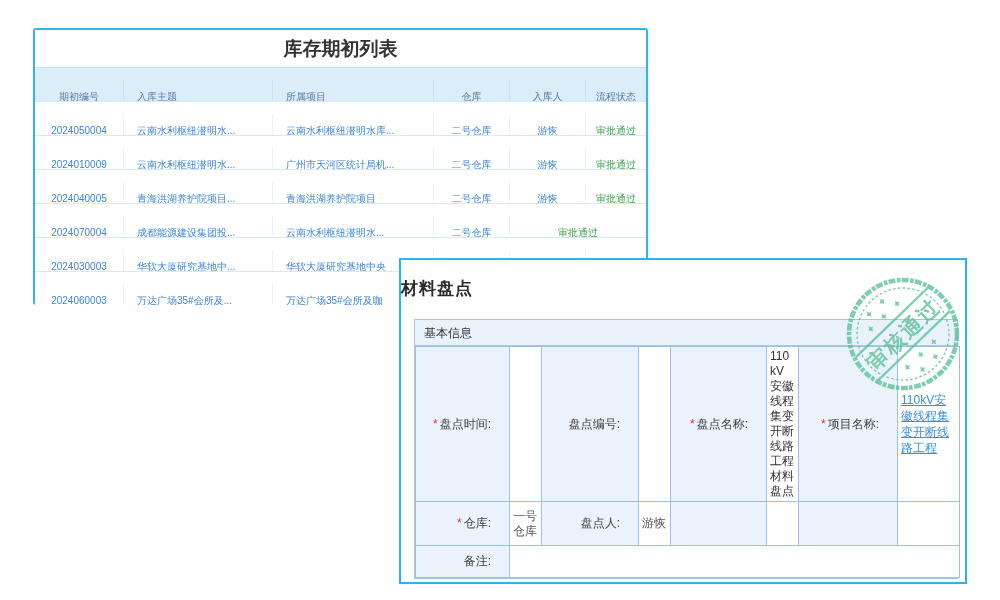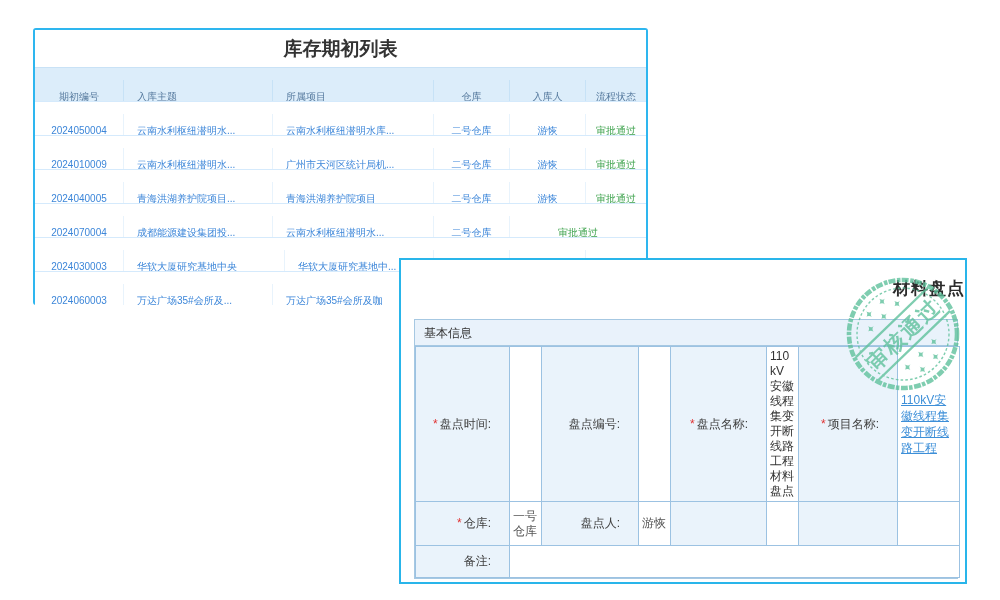--- a/index.html
+++ b/index.html
@@ -24,21 +24,21 @@
   .c0 { width:89px; } .c1 { width:149px; } .c2 { width:161px; }
   .c3 { width:76px;text-align:center; } .c4 { width:76px; } .c5 { width:60px; flex:1; }
   .c1, .c2 { text-align:left; padding-left:13px; }
   .id-link { cursor:pointer; }
   .t-cell[data-status="approved"] { color:#3da24c; }
   .t-cell[data-status="unsubmitted"] { color:#6d28d9; }
 
   
   #material-panel { position:absolute; left:399px; top:258px; width:568px; height:326px;
     border:2px solid #29b5ea; background:#fff; z-index:2; }
-  .panel-title { margin-top:17px; text-align:right; font-size:17px; font-weight:bold;
+  .panel-title { margin-top:17px; text-align:left; font-size:17px; font-weight:bold;
     color:#2b2b2b; letter-spacing:1px; }
   #basic-box { position:absolute; left:13px; top:59px; width:544px;
     border:1px solid #a6c8e2; background:#fff; }
   .section-head { height:26px; line-height:26px; padding-left:9px; background:#e9f2fb;
     font-size:12px; color:#333; border-bottom:1px solid #a6c8e2; }
   table.form { width:100%; border-collapse:collapse; table-layout:fixed; }
   table.form td { border:1px solid #9cc2e2; font-size:12px; vertical-align:middle; }
   .flabel { background:#eaf3fb; text-align:right; padding:2px 18px 2px 2px; color:#404040; }
   .fval { background:#fff; padding:2px 3px; color:#555; text-align:left;
     word-break:break-all; line-height:15px; }
@@ -103,22 +103,22 @@
     <div class="t-row">
       <div class="t-cell c0 id-link">2024070004</div>
       <div class="t-cell c1">成都能源建设集团投...</div>
       <div class="t-cell c2">云南水利枢纽潜明水...</div>
       <div class="t-cell c3">二号仓库</div>
       <div class="t-cell c5" data-status="approved">审批通过</div>
     </div>
 
     <div class="t-row">
       <div class="t-cell c0 id-link">2024030003</div>
+      <div class="t-cell c1">华软大厦研究基地中...</div>
       <div class="t-cell c2">华软大厦研究基地中央</div>
-      <div class="t-cell c1">华软大厦研究基地中...</div>
       <div class="t-cell c3">二号仓库</div>
       <div class="t-cell c4">游恢</div>
       <div class="t-cell c5" data-status="unsubmitted">未提交</div>
     </div>
 
     <div class="t-row">
       <div class="t-cell c0 id-link">2024060003</div>
       <div class="t-cell c1">万达广场35#会所及...</div>
       <div class="t-cell c2">万达广场35#会所及咖</div>
       <div class="t-cell c3"></div>

